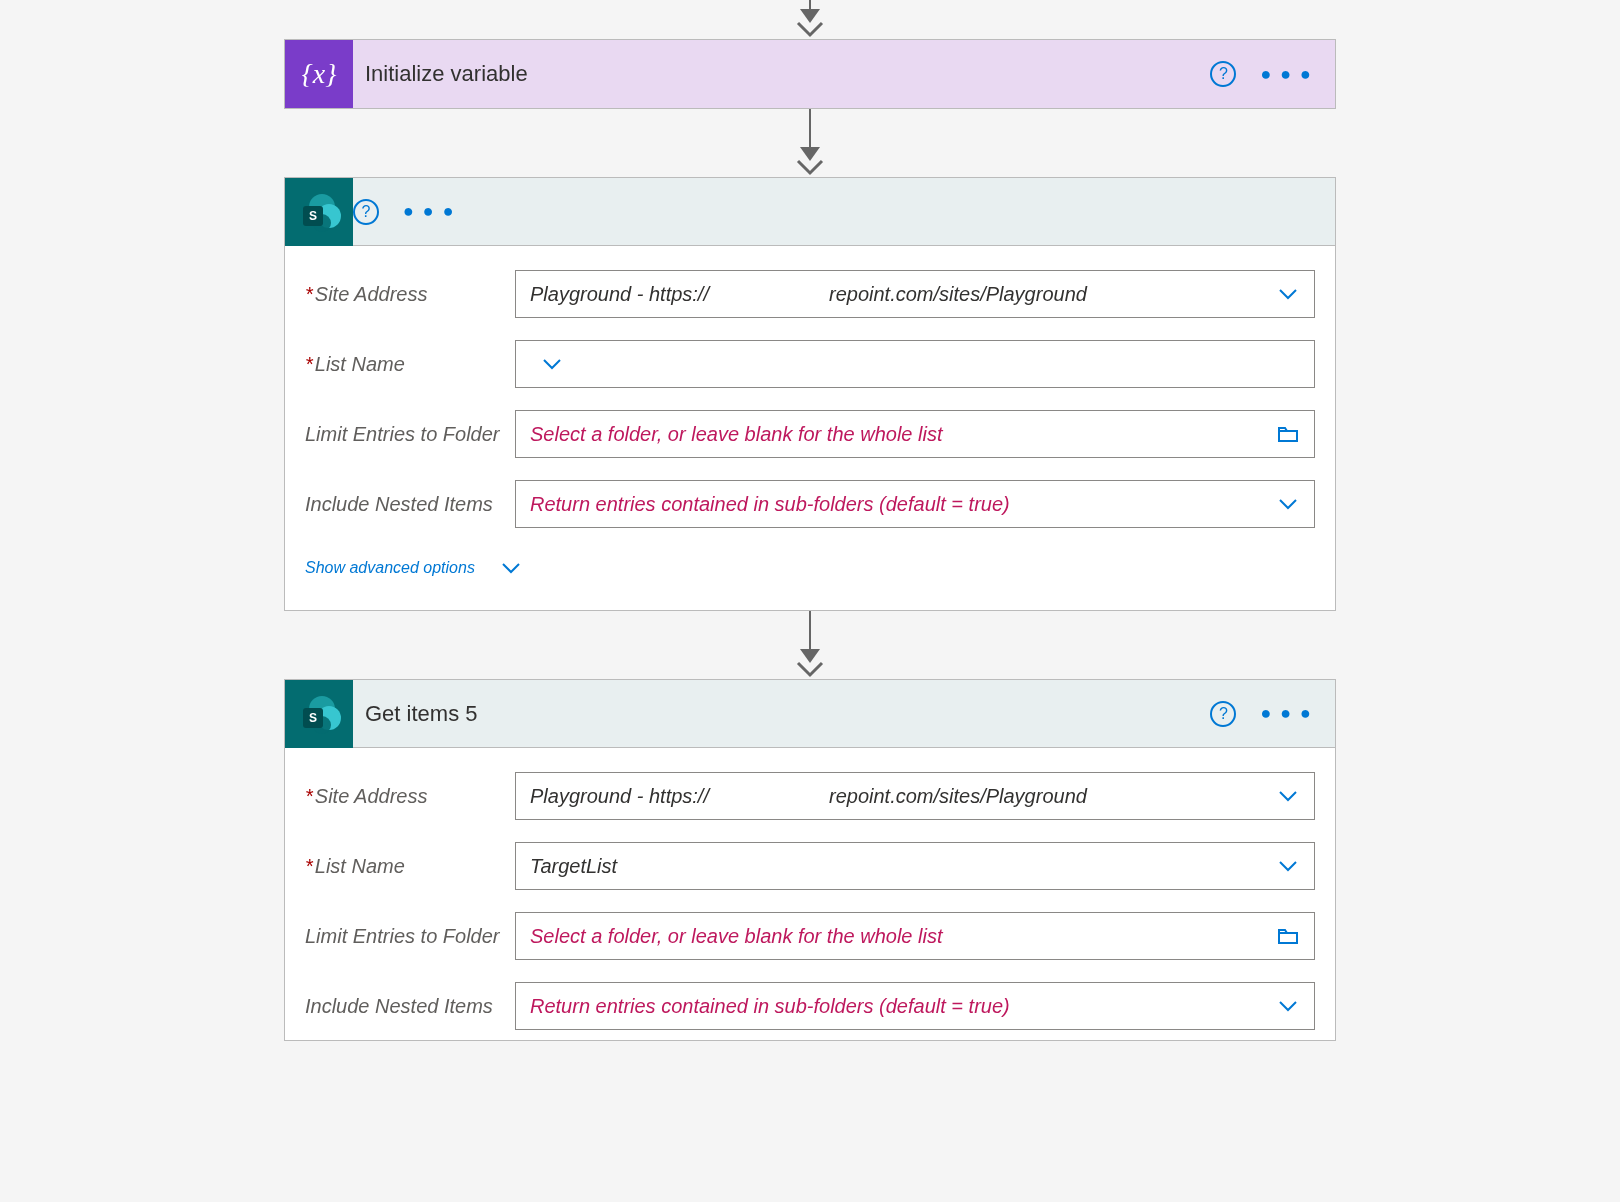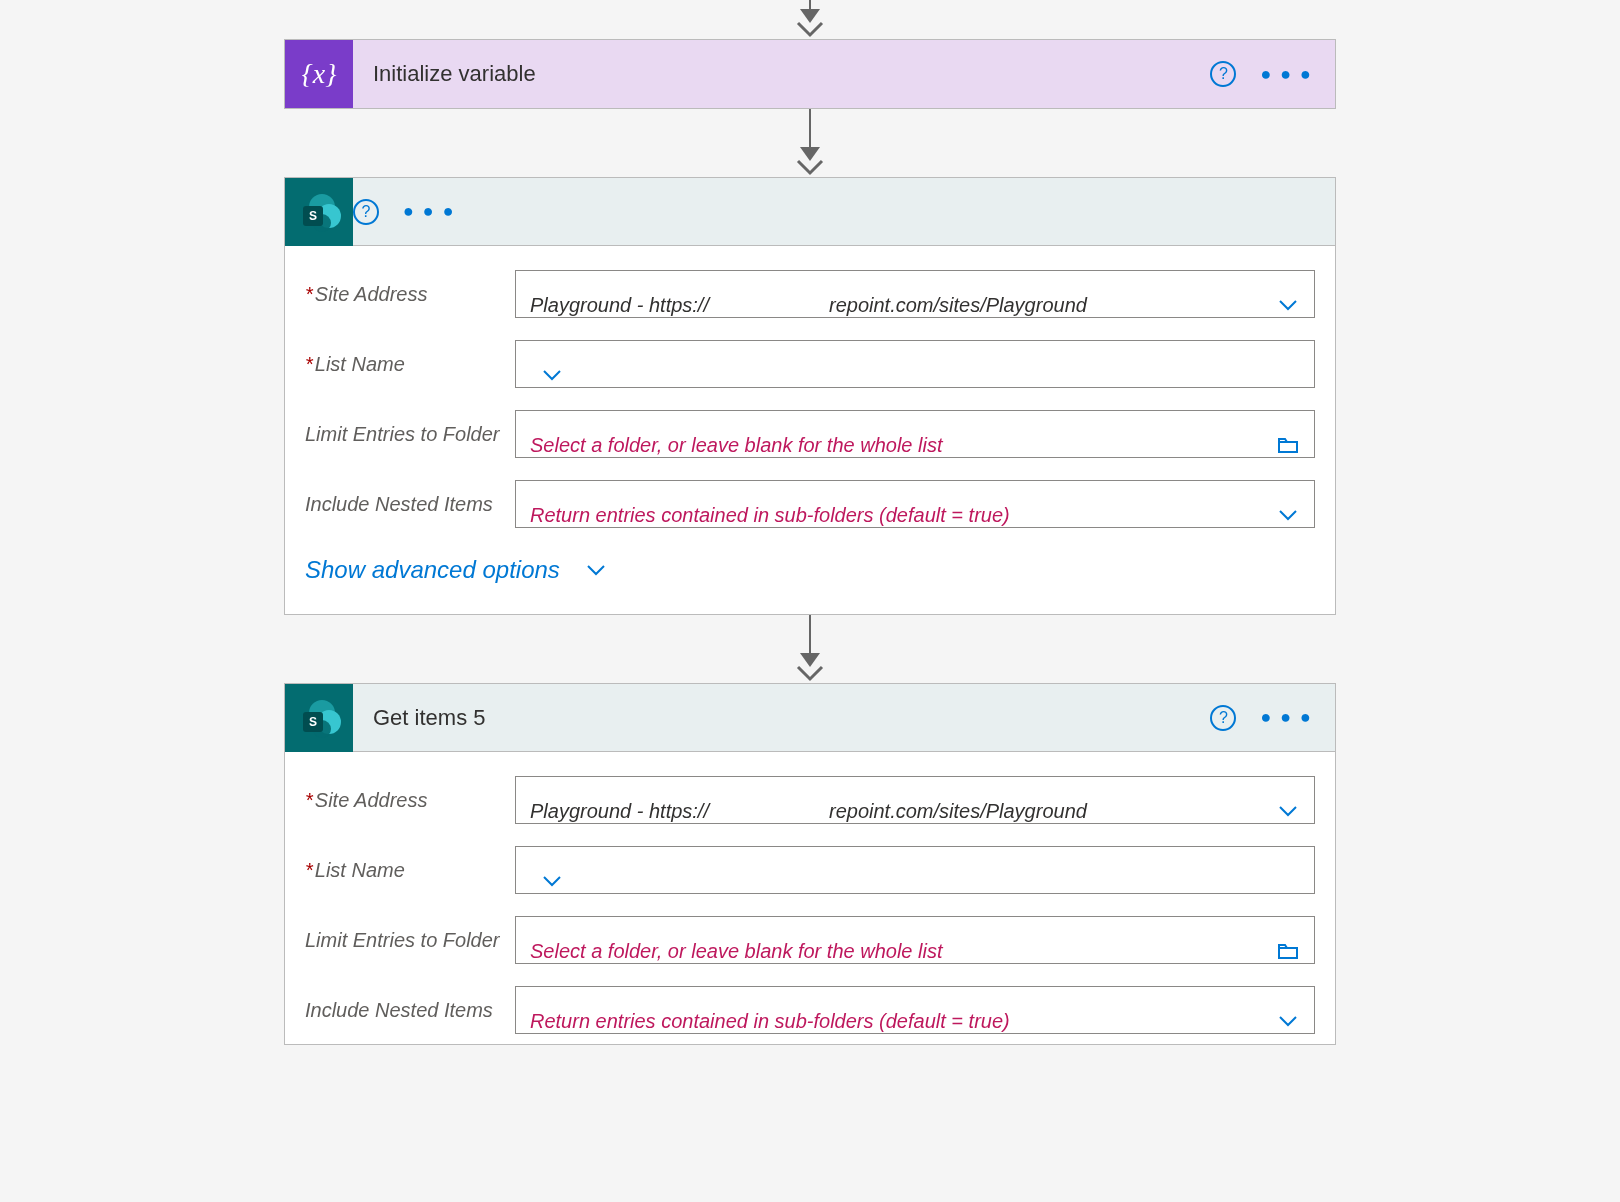--- a/index.html
+++ b/index.html
@@ -86,21 +86,21 @@
   color: #fff;
   font-size: 12px;
   font-weight: bold;
   display: flex;
   align-items: center;
   justify-content: center;
 }
 .card-title {
   font-size: 22px;
   color: #323130;
-  padding-left: 20px;
+  padding-left: 12px;
   flex: 1;
 }
 .header-actions {
   display: flex;
   align-items: center;
   gap: 24px;
   padding-right: 22px;
 }
 .help-icon {
   width: 26px;
@@ -136,40 +136,40 @@
   font-size: 20px;
   color: #605e5c;
   flex-shrink: 0;
 }
 .req { color: #a80000; margin-right: 2px; }
 .field-input {
   flex: 1;
   height: 48px;
   border: 1px solid #8a8886;
   display: flex;
-  align-items: flex-end;
+  align-items: center;
   padding: 0 14px;
   font-size: 20px;
   color: #323130;
   position: relative;
 }
 .field-input .value { flex: 1; white-space: nowrap; overflow: hidden; }
 .field-input .placeholder { color: #be185d; }
 .field-input .gap { display:inline-block; width:120px; }
 .drop-chevron {
   width: 24px;
   height: 24px;
   flex-shrink: 0;
   margin-left: 10px;
 }
 .drop-chevron svg { stroke: #0078d4; stroke-width: 2; fill: none; }
 .folder-icon svg { stroke: #0078d4; stroke-width: 2; fill: none; }
 .adv-link {
   color: #0078d4;
-  font-size: 24px;
+  font-size: 16px;
   margin-top: 28px;
   display: flex;
   align-items: center;
   gap: 14px;
   cursor: pointer;
 }
 .adv-link .drop-chevron svg { stroke: #0078d4; }
 </style>
 </head>
 <body>
@@ -295,20 +295,21 @@
           <span class="value"><span>Playground - https://</span><span class="gap"></span><span>repoint.com/sites/Playground</span></span>
           <span class="drop-chevron"><svg viewBox="0 0 24 24">
                 <path d="M4 8 L12 16 L20 8"></path>
               </svg></span>
         </div>
       </div>
 
       <div class="field-row">
         <div class="field-label"><span class="req">*</span><span>List Name</span></div>
         <div class="field-input">
+          <span class="value">TargetList</span>
           <span class="drop-chevron"><svg viewBox="0 0 24 24">
                 <path d="M4 8 L12 16 L20 8"></path>
               </svg></span>
         </div>
       </div>
 
       <div class="field-row">
         <div class="field-label">Limit Entries to Folder</div>
         <div class="field-input">
           <span class="value placeholder">Select a folder, or leave blank for the whole list</span>

